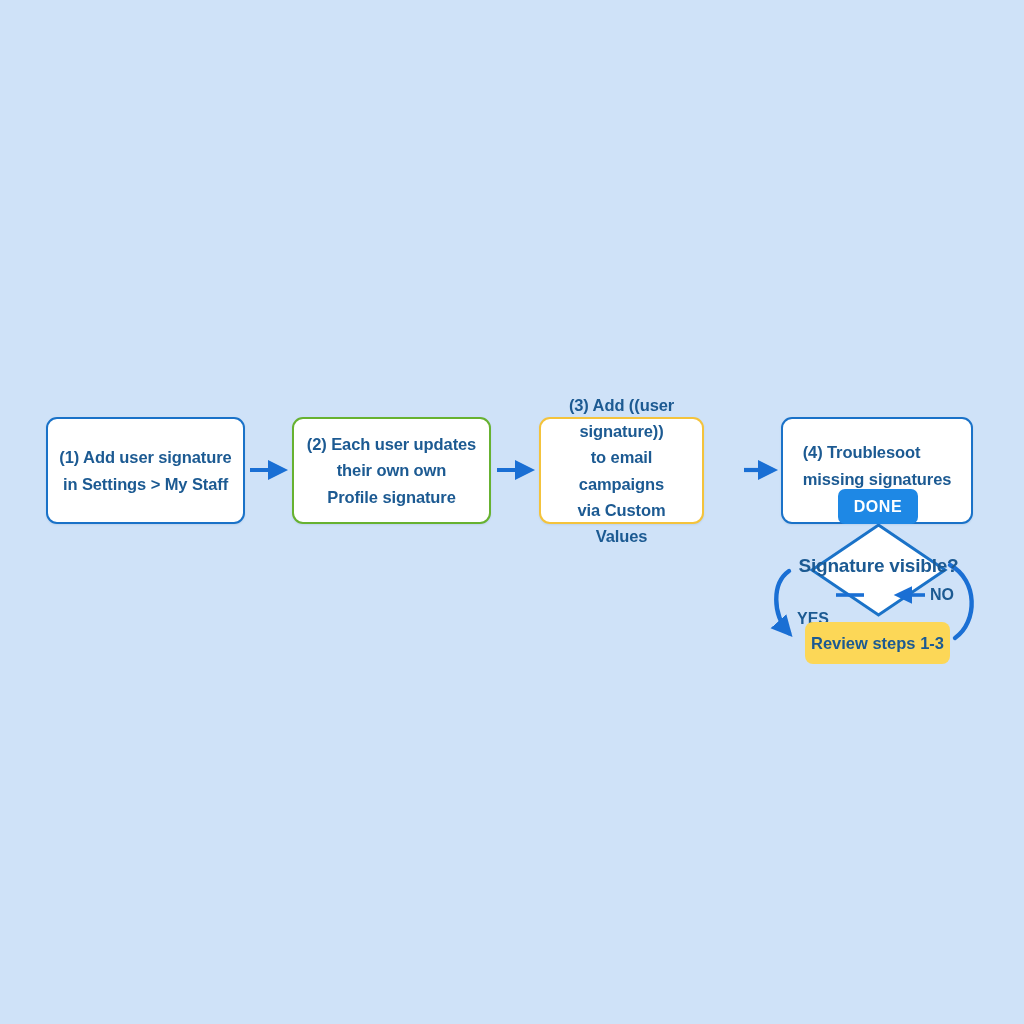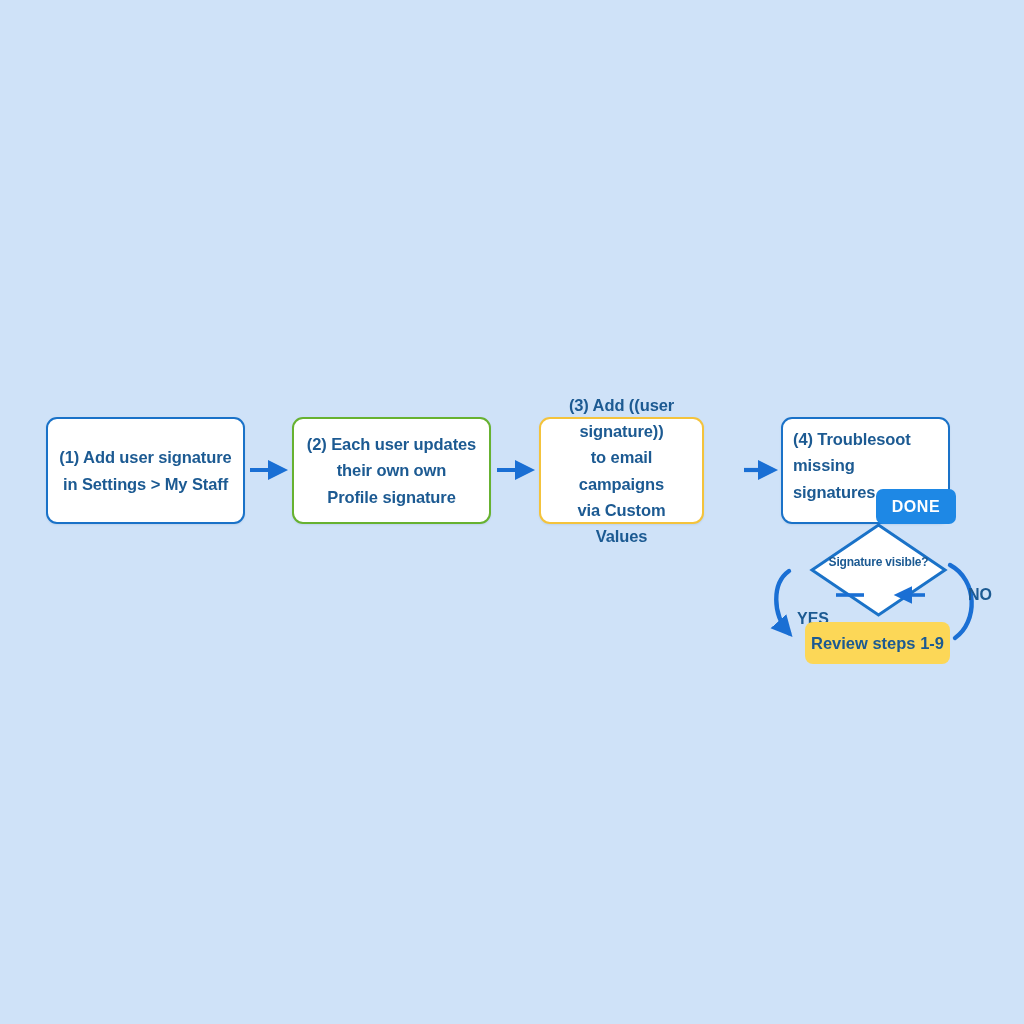--- a/index.html
+++ b/index.html
@@ -34,58 +34,57 @@
     font-size: 16.5px;
     line-height: 1.58;
     letter-spacing: -0.1px;
     box-shadow: 0 1px 2px rgba(30,80,140,0.10);
   }
   .node .node-text { padding: 0 10px; white-space: pre-line; }
 
   .step1 { left: 46px;  top: 417px; width: 199px; height: 107px; border: 2.6px solid #1a72c8; }
   .step2 { left: 292px; top: 417px; width: 199px; height: 107px; border: 2.6px solid #67b231; }
   .step3 { left: 539px; top: 417px; width: 165px; height: 107px; border: 2.6px solid #f4c33c; }
-  .step4 { left: 781px; top: 417px; width: 169px; height: 107px; border: 2.6px solid #1a72c8; }
+  .step4 { left: 781px; top: 417px; width: 192px; height: 107px; border: 2.6px solid #1a72c8; }
 
   .step1 .node-text { text-align: center; }
   .step4 .node-text { text-align: left; margin-bottom: 10px; }
 
   .badge-done {
     position: absolute;
     left: 838px;
     top: 489px;
     width: 80px;
     height: 35px;
     background: #1e88e5;
     border-radius: 7px;
     display: flex;
     align-items: center;
     justify-content: center;
     color: #ffffff;
     font-size: 16px;
     font-weight: 700;
     letter-spacing: 0.6px;
-    margin-left: 38px;
   }
 
   .diamond-wrap {
     position: absolute;
     left: 812px;
     top: 525px;
     width: 133px;
     height: 90px;
   }
   .diamond-label {
     position: absolute;
     left: -22px;
     top: 30px;
     width: 177px;
     text-align: center;
     color: #1c5a92;
-    font-size: 12px;
+    font-size: 19px;
     font-weight: 600;
     letter-spacing: -0.2px;
     z-index: 3;
   }
 
   .review-box {
     position: absolute;
     left: 805px;
     top: 622px;
     width: 145px;
@@ -102,21 +101,21 @@
   }
 
   .branch-label {
     position: absolute;
     color: #1c5a92;
     font-size: 16px;
     font-weight: 600;
     z-index: 3;
   }
   .label-yes { left: 797px; top: 586px; margin-top: 24px; }
-  .label-no  { left: 930px; top: 586px; margin-left: 38px; }
+  .label-no  { left: 930px; top: 586px; }
 </style>
 </head>
 <body>
 
 <svg id="canvas" viewBox="0 0 1024 1024">
   <defs>
     <marker id="arrowhead" markerWidth="5.2" markerHeight="5.2" refX="3.6" refY="2.6" orient="auto" markerUnits="strokeWidth">
       <path d="M0,0.2 L4.8,2.6 L0,5.0 Z" fill="#1a6fd4"></path>
     </marker>
     <marker id="arrowhead-sm" markerWidth="5.6" markerHeight="5.6" refX="4.0" refY="2.8" orient="auto" markerUnits="strokeWidth">
@@ -168,14 +167,14 @@
 </div>
 
 <div class="diamond-wrap">
   <div class="diamond-label">Signature visible?</div>
 </div>
 
 <div class="branch-label label-yes">YES</div>
 <div class="branch-label label-no">NO</div>
 
 <div class="review-box">
-  <span>Review steps 1-9</span>
+  <span>Review steps 1-3</span>
 </div>
 
 </body></html>

